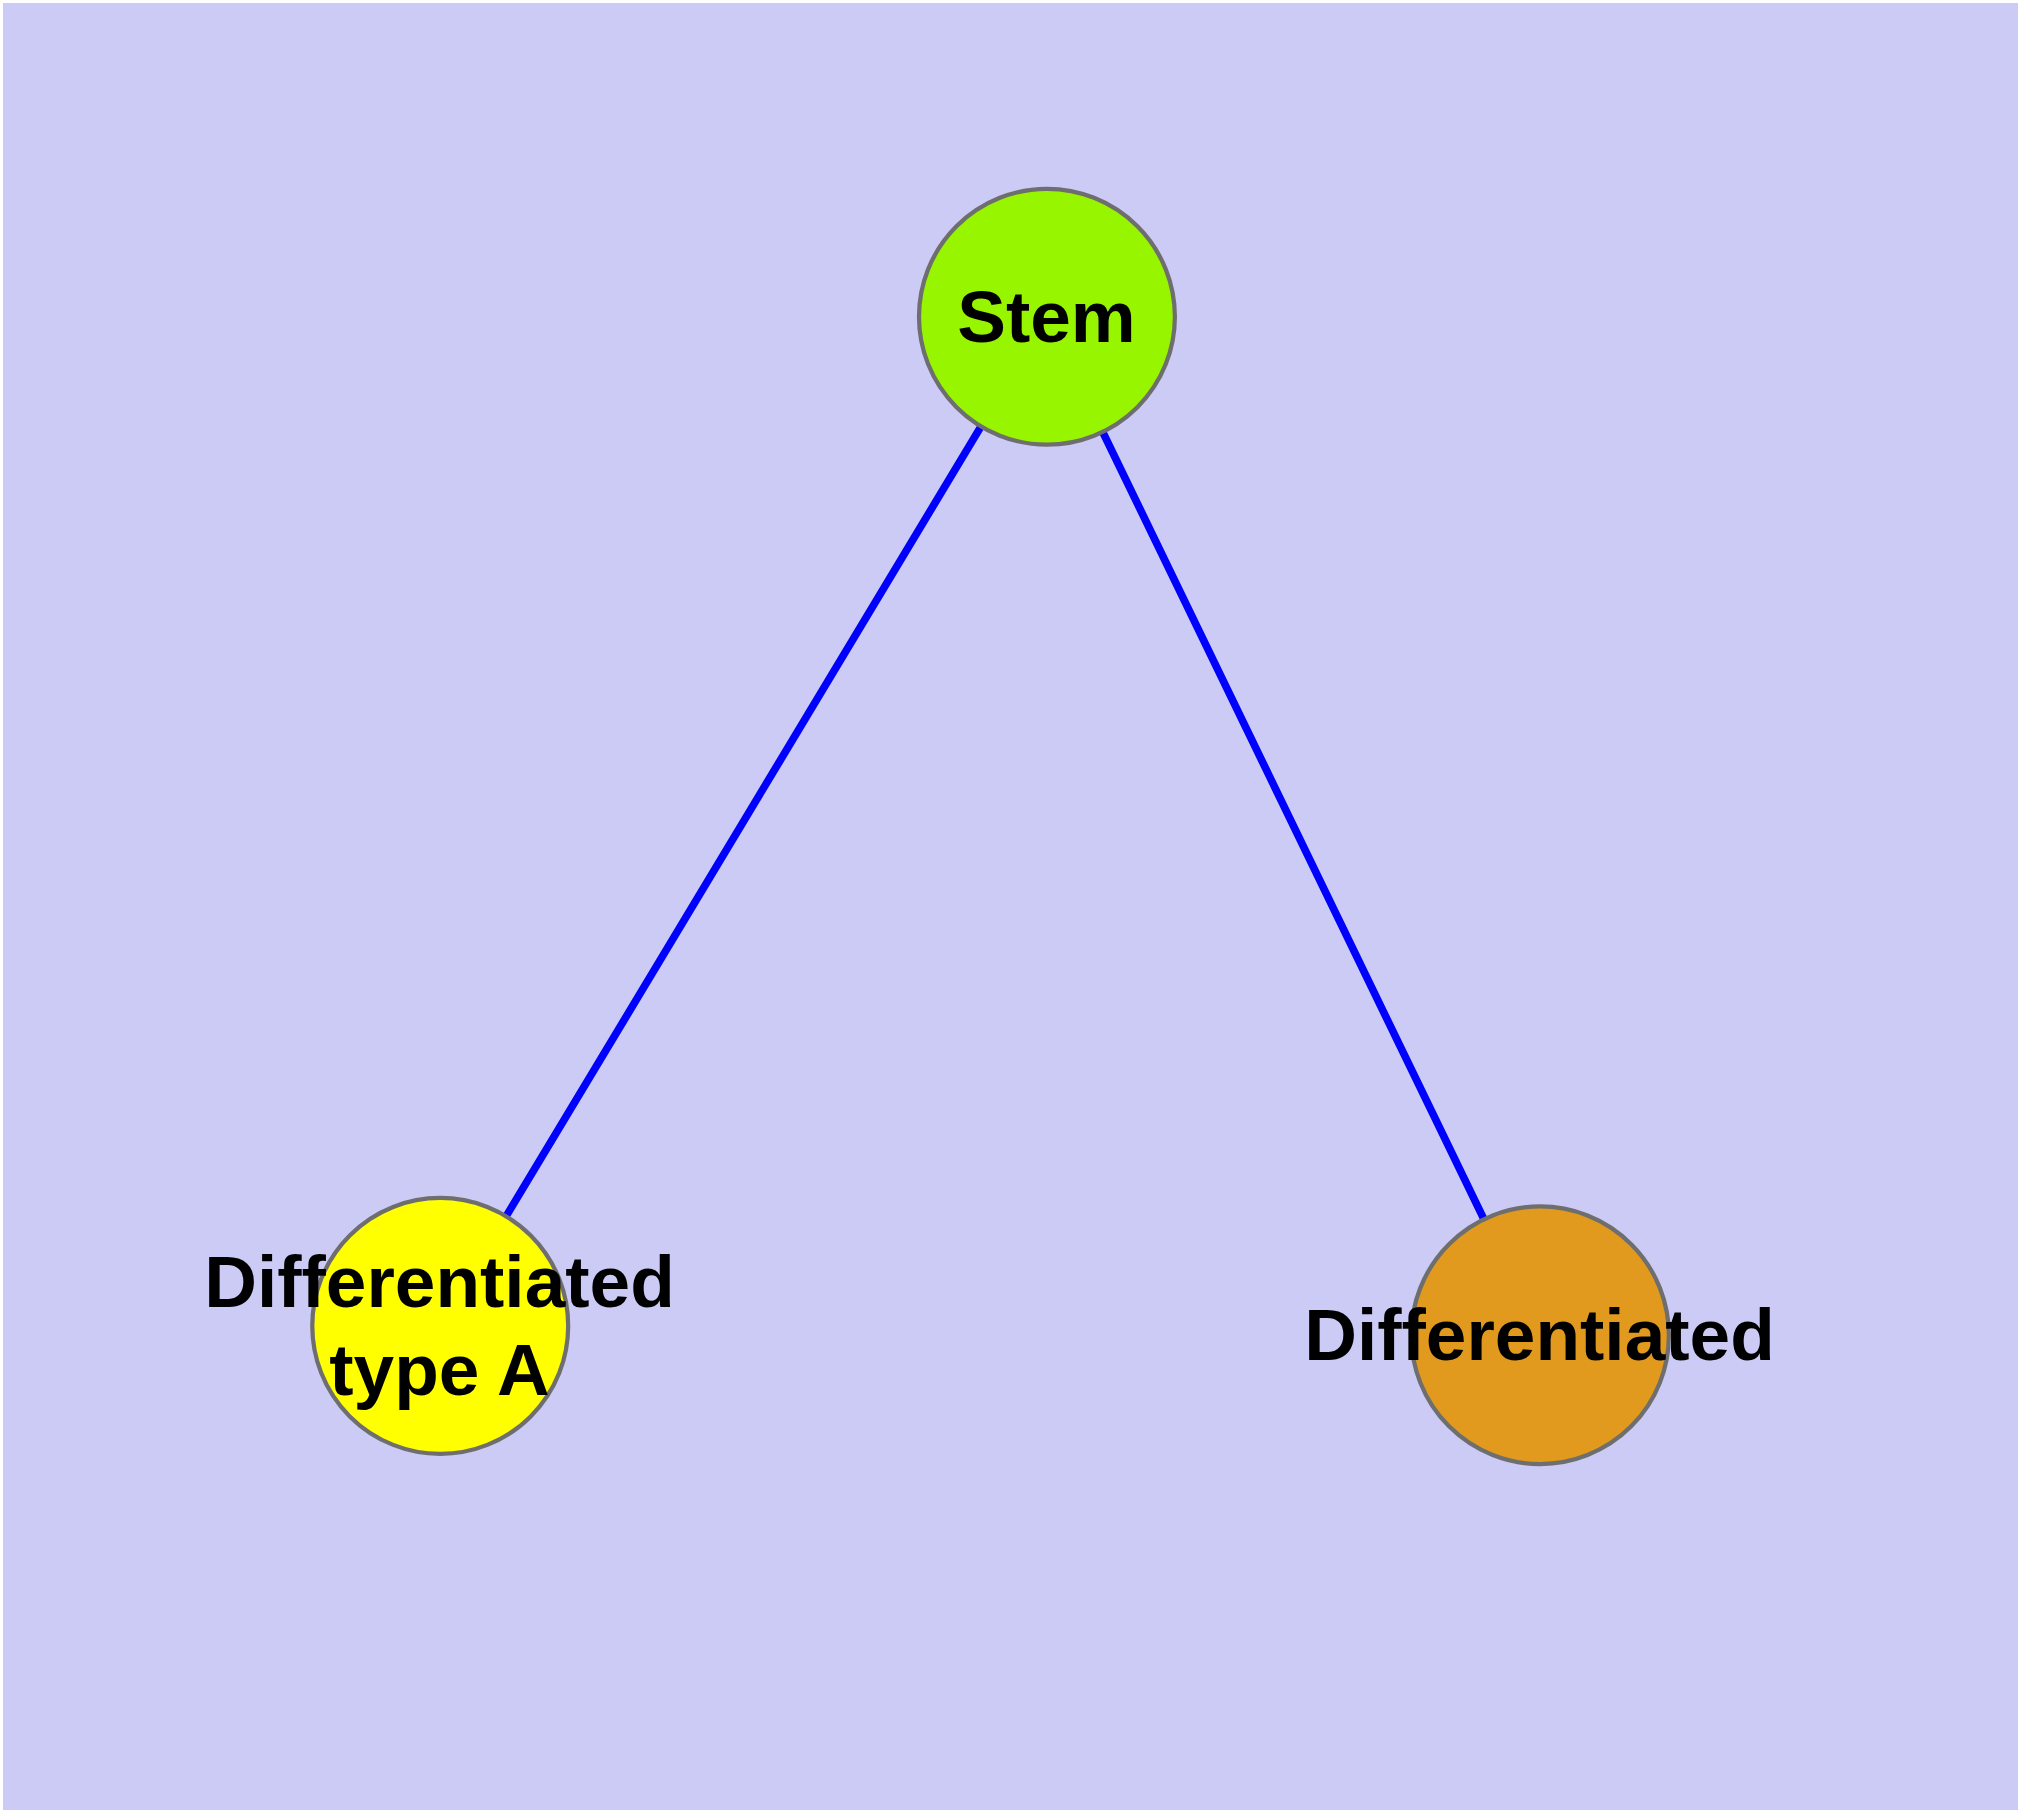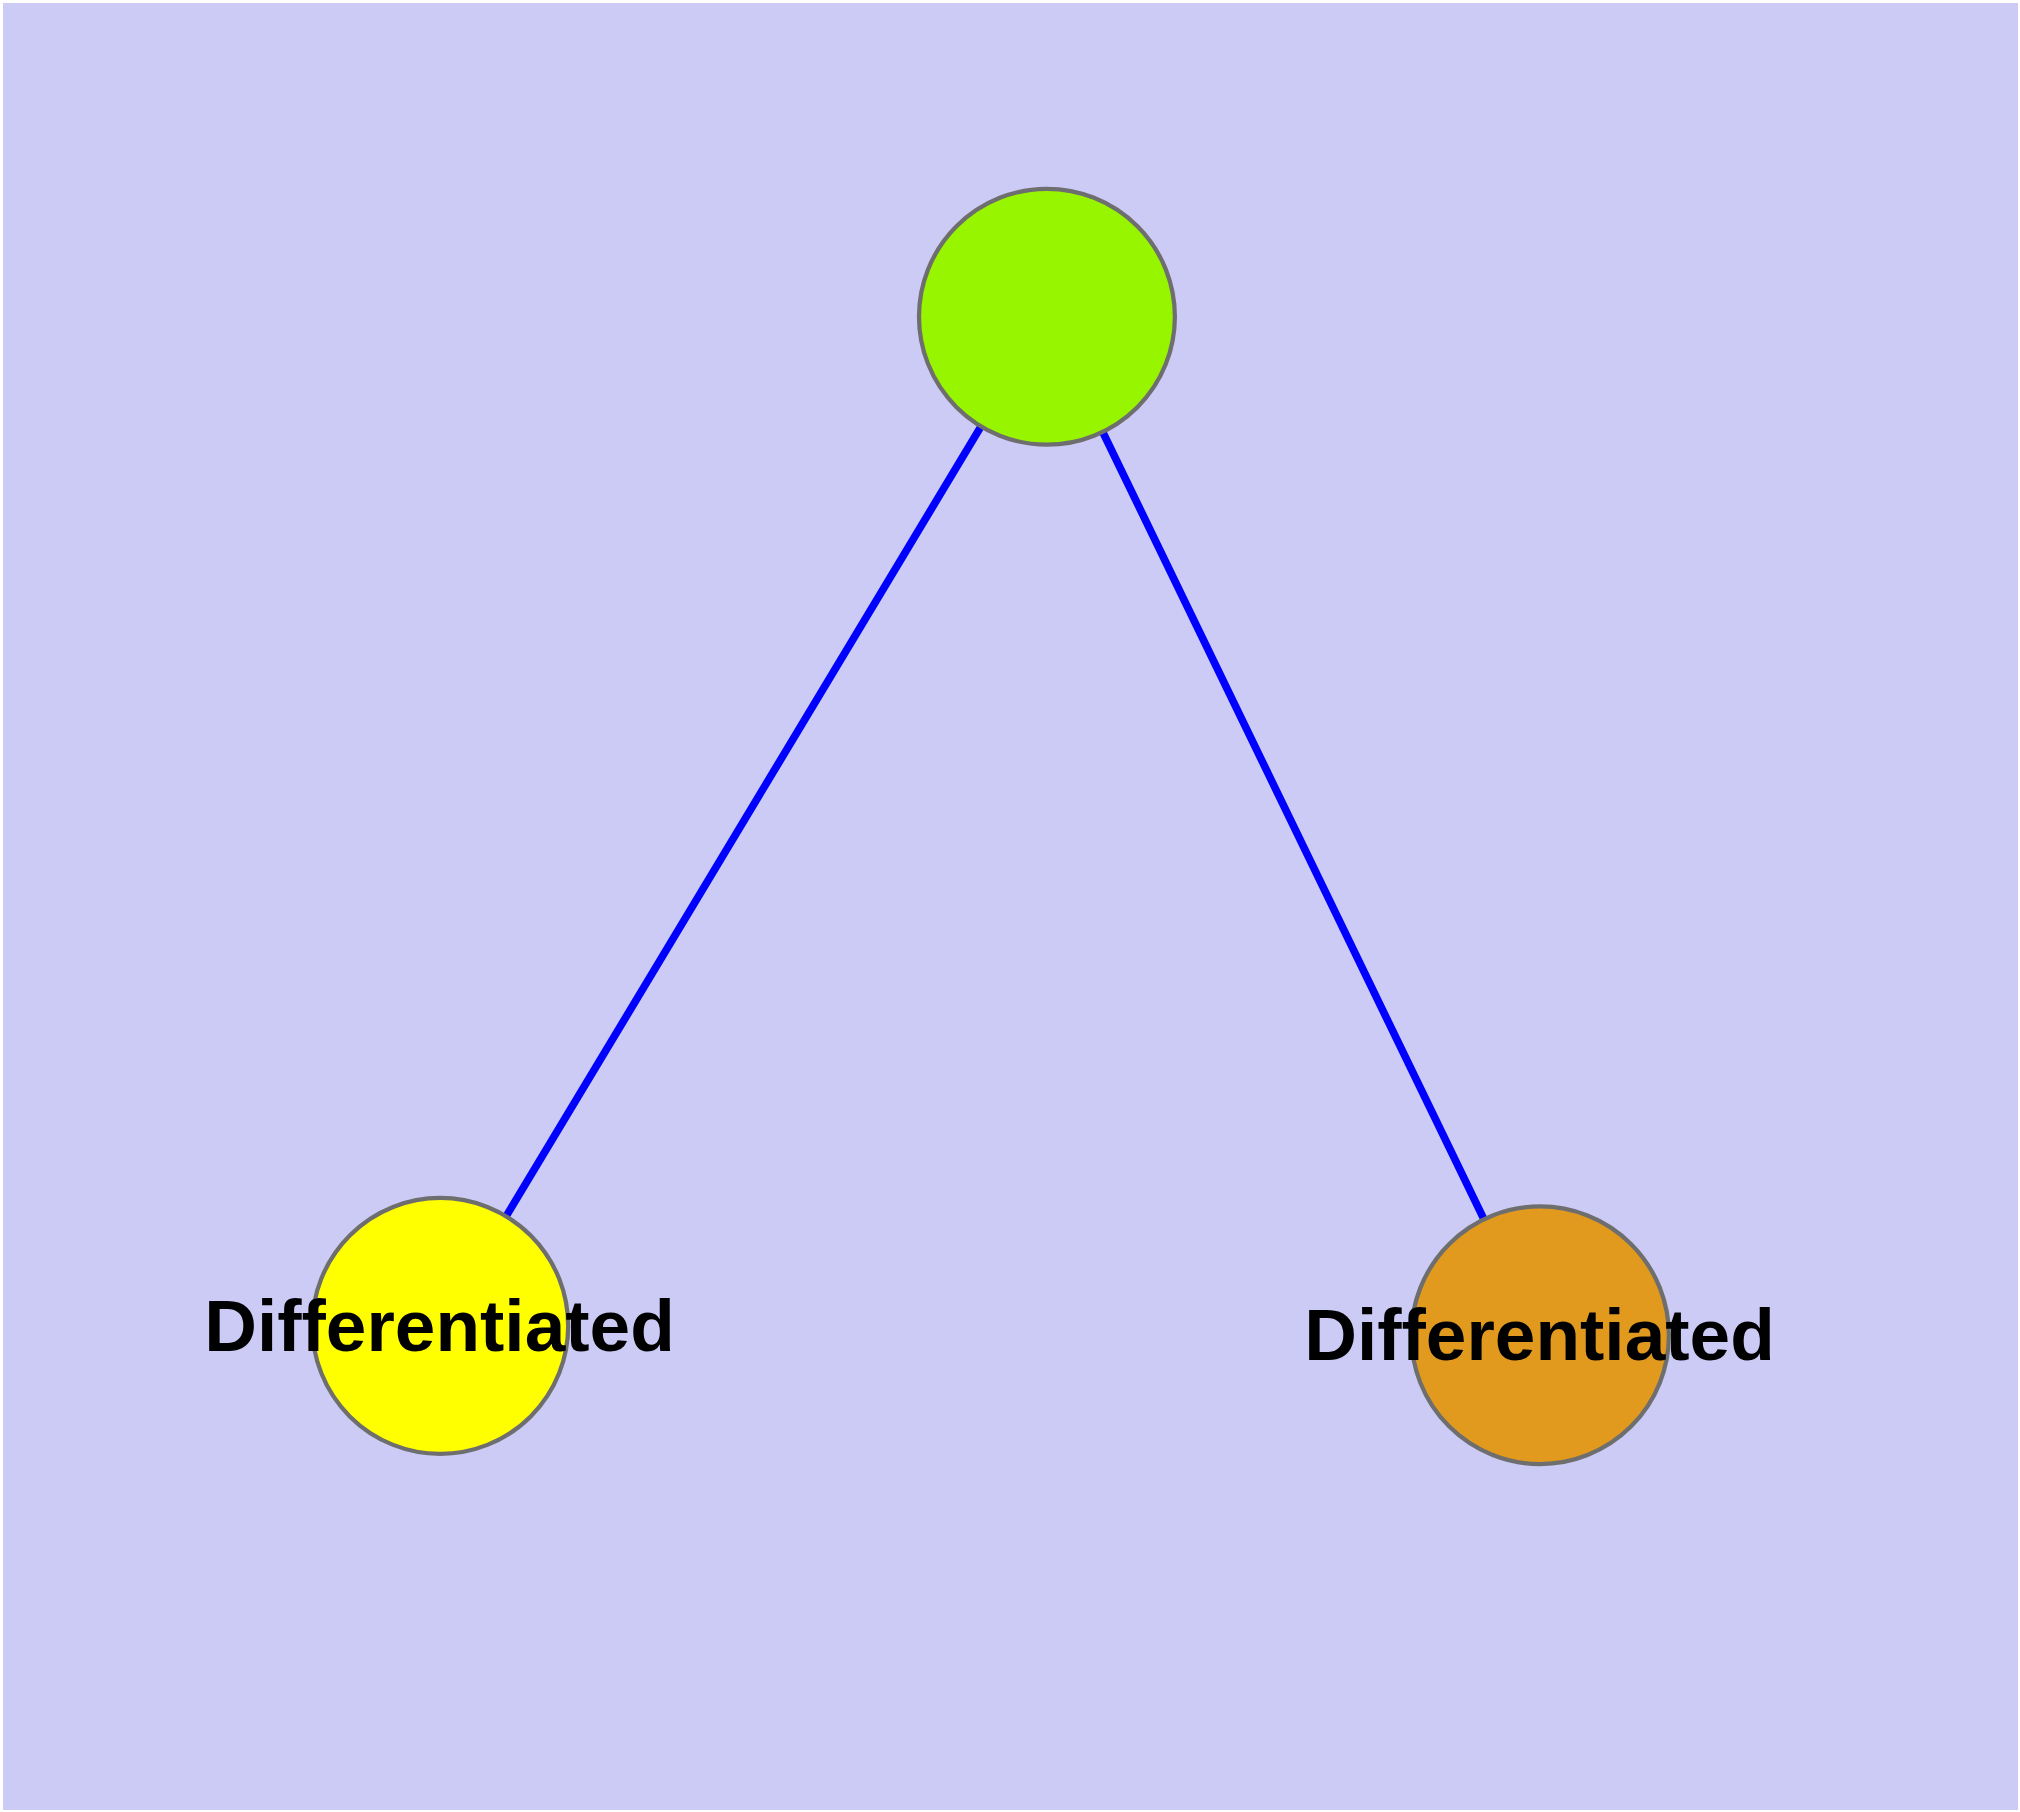--- a/index.html
+++ b/index.html
@@ -53,23 +53,27 @@
 
     <line x1="1232" y1="370" x2="1814" y2="1572" stroke-width="9" stroke-linecap="round" stroke="#0000ff"></line>
 
     <circle cx="1232" cy="370" r="151" stroke="#6e6e6e" stroke-width="5" fill="#97f500"></circle>
 
     <circle cx="516" cy="1561" r="151" stroke="#6e6e6e" stroke-width="5" fill="#ffff00"></circle>
 
     <circle cx="1814" cy="1572" r="152" stroke="#6e6e6e" stroke-width="5" fill="#e29a1e"></circle>
   </svg>
 
+  <div class="node-label" style="left:1044px; top:314px;">
+    <span class="label-line">Stem</span>
+  </div>
 
   <div class="node-label" style="left:437px; top:1323px;">
     <span class="label-line">Differentiated</span>
+    <span class="label-line">type A</span>
   </div>
 
   <div class="node-label" style="left:1537px; top:1332px;">
     <span class="label-line">Differentiated</span>
   </div>
 
 </div>
 
 
 </body></html>

